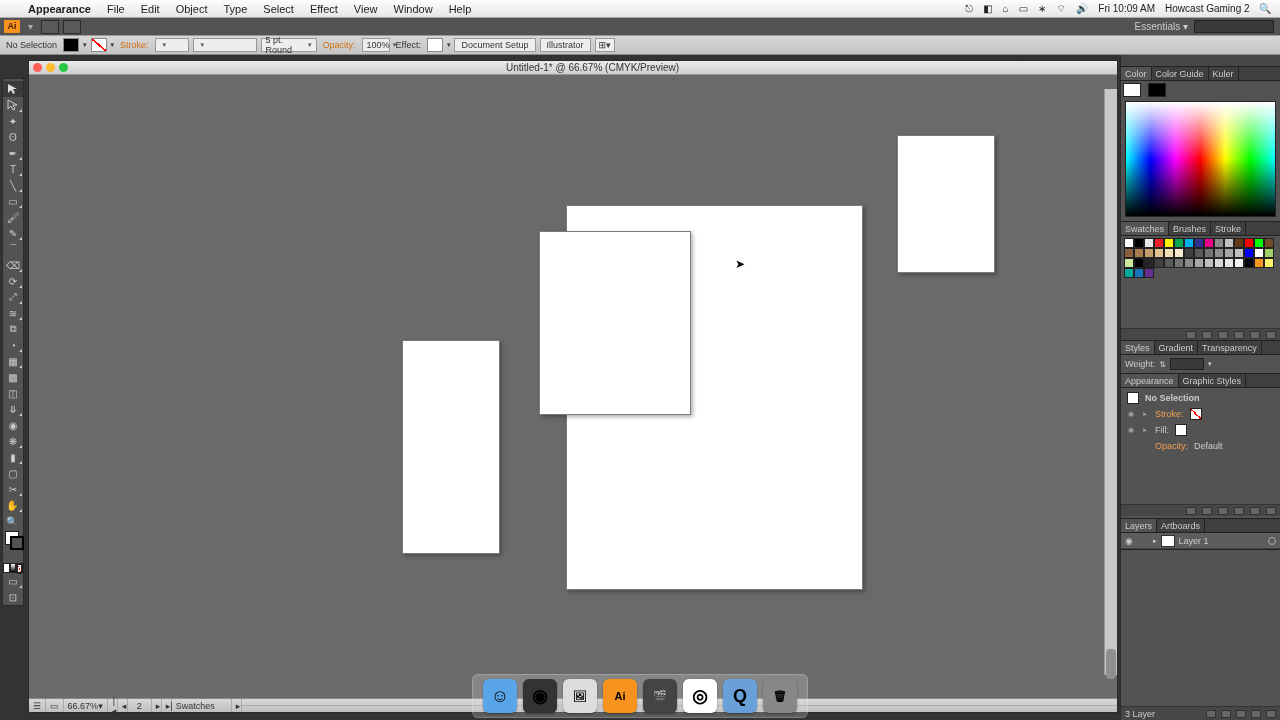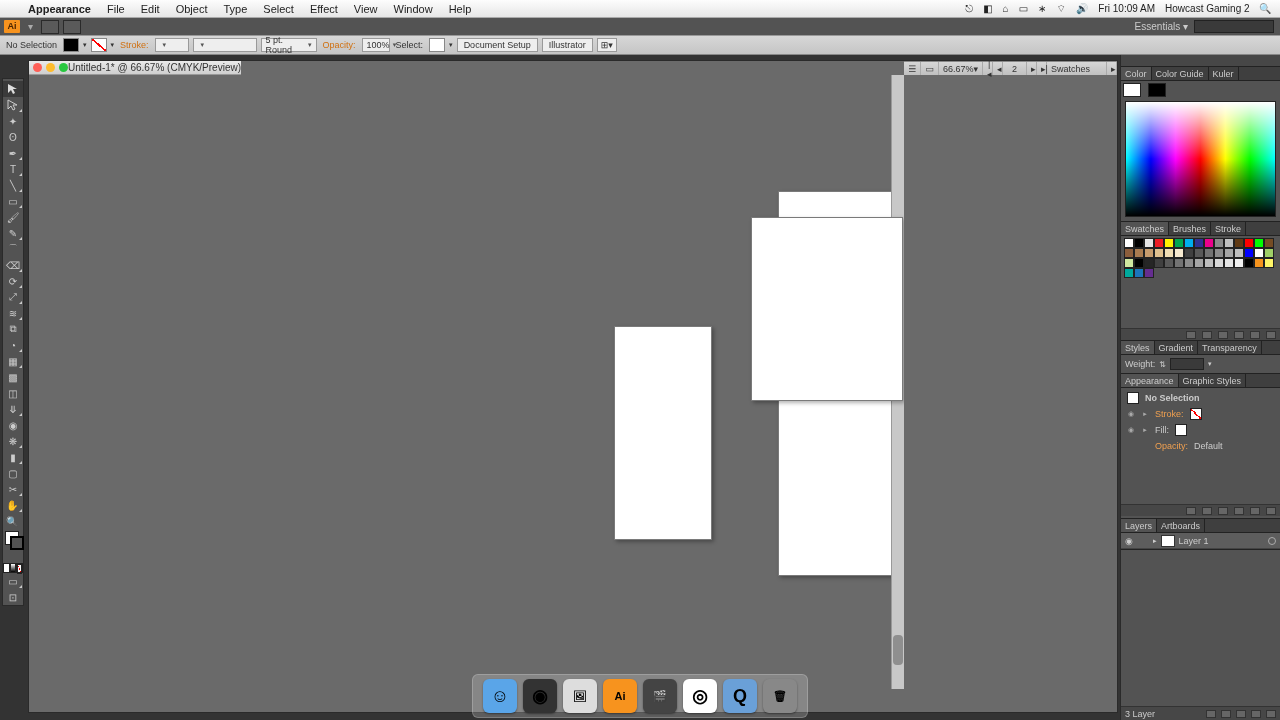--- a/index.html
+++ b/index.html
@@ -28,21 +28,21 @@
 .ctrl .orange { color: #d07010; }
 .ctrl .swatch { width: 16px; height: 14px; border: 1px solid #888; background: #fff; position: relative; }
 .ctrl .swatch.black { background: #000; }
 .ctrl .swatch.none::after { content:''; position:absolute; left:0; top:0; right:0; bottom:0; background: linear-gradient(to top right, transparent 45%, red 45%, red 55%, transparent 55%);}
 .ctrl .dd { height: 14px; border: 1px solid #999; background: #eee; display:inline-flex; align-items:center; padding: 0 4px; position:relative; }
 .ctrl .dd::after { content:'▾'; font-size:7px; color:#555; margin-left:3px; }
 .ctrl .btn { height: 14px; padding: 0 6px; border: 1px solid #999; background: #eee; display:inline-flex; align-items:center; }
 .ctrl .num { width: 28px; text-align: right; padding-right:2px; }
 
 
-.docwin { position: absolute; left: 28px; top: 60px; right: 162px; bottom: 7px; background: #6a6a6a; border: 1px solid #2a2a2a; display:flex; flex-direction:row; }
+.docwin { position: absolute; left: 28px; top: 60px; right: 162px; bottom: 7px; background: #6a6a6a; border: 1px solid #2a2a2a; display:flex; flex-direction:column; }
 .doc-title { height: 14px; background: linear-gradient(#eaeaea,#cfcfcf); border-bottom:1px solid #999; font-size:10px; color:#333; display:flex; align-items:center; }
 .traffic { display:flex; gap:4px; padding-left:4px; }
 .tlight { width:9px; height:9px; border-radius:50%; }
 .tlight.r { background:#ff5f57; } .tlight.y{background:#febc2e;} .tlight.g{background:#28c840;}
 .doc-title .title-text { flex:1; text-align:center; }
 .canvas { flex:1; position:relative; overflow:hidden; }
 .artboard { position:absolute; background:#fff; border:1px solid #7a7a7a; box-shadow: 2px 2px 4px rgba(0,0,0,0.3); }
 .ab1 { left: 537px; top: 130px; width: 297px; height: 385px; }
 .ab2 { left: 510px; top: 156px; width: 152px; height: 184px; z-index:2; }
 .ab3 { left: 373px; top: 265px; width: 98px; height: 214px; }
@@ -145,21 +145,21 @@
   <div class="swatch black"></div>
     <span style="font-size:7px;">▾</span>
   <div class="swatch none"></div>
     <span style="font-size:7px;">▾</span>
   <span class="lbl orange">Stroke:</span>
   <div class="dd" style="width:34px;"></div>
   <div class="dd" style="width:64px;"></div>
   <div class="dd" style="width:56px;">5 pt. Round</div>
   <span class="lbl orange">Opacity:</span>
   <div class="dd num">100%</div>
-  <span class="lbl">Select:</span>
+  <span class="lbl">Effect:</span>
   <div class="swatch"></div>
     <span style="font-size:7px;">▾</span>
   <div class="btn">Document Setup</div>
   <div class="btn">Illustrator</div>
   <div class="btn" style="padding:0 3px;">⊞▾</div>
 </div>
 
 <div class="toolbox">
   <div class="tool sel">
       <svg viewBox="0 0 12 12">

